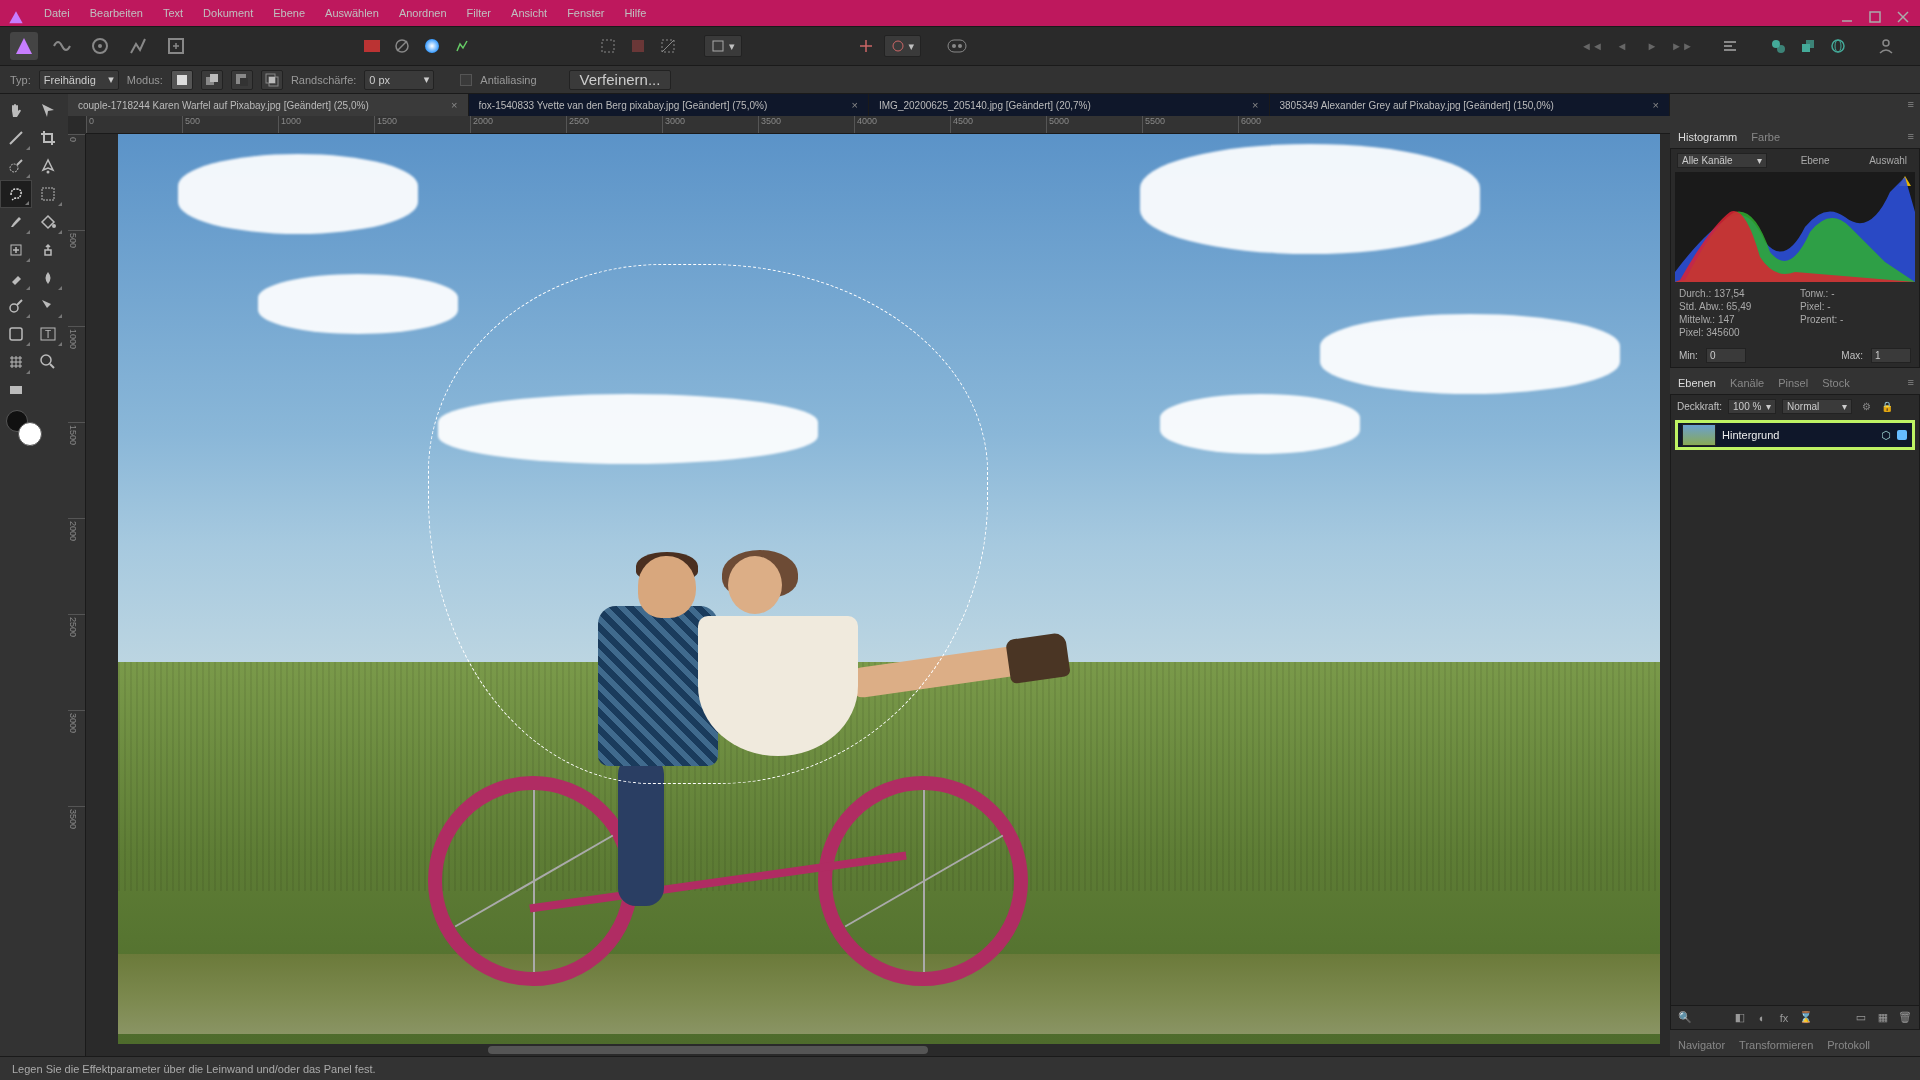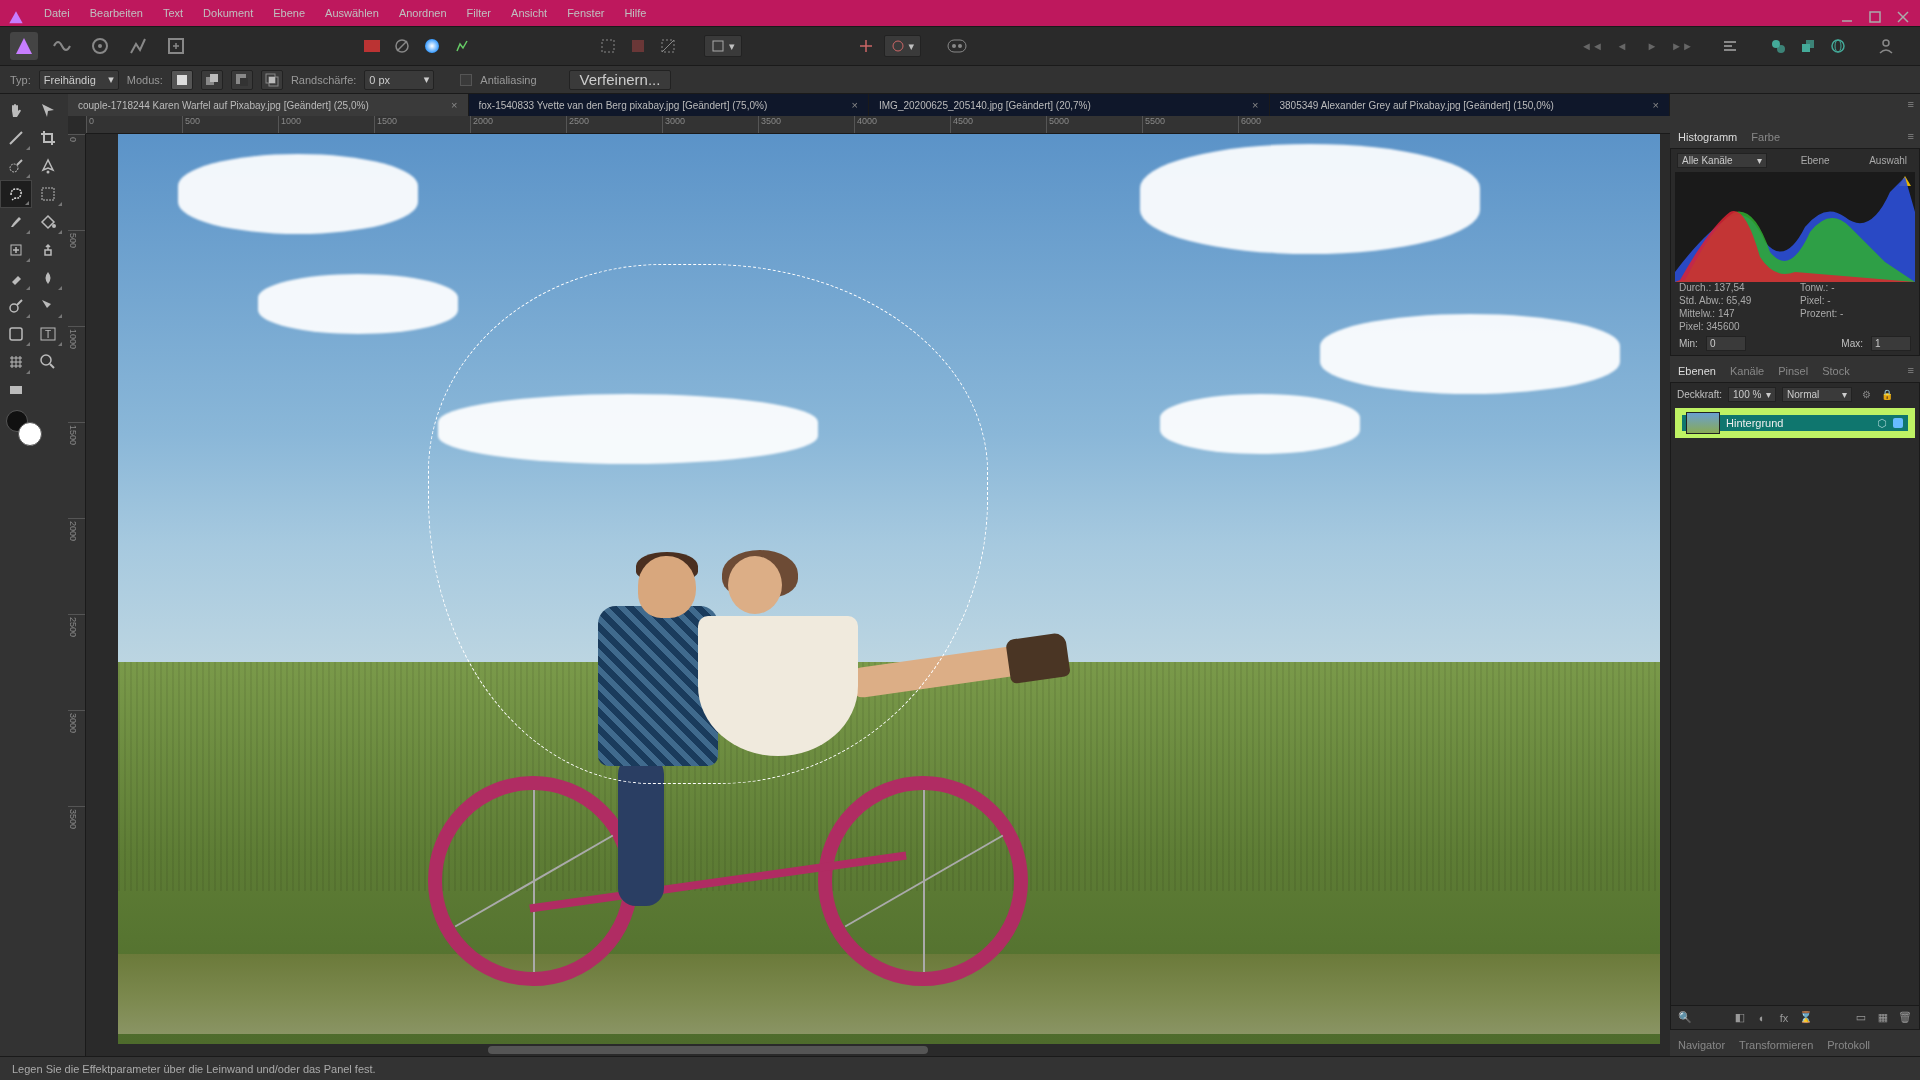--- a/index.html
+++ b/index.html
@@ -114,29 +114,29 @@
 .panel-menu { position: absolute; right: 6px; top: 4px; color: #888; cursor: pointer; }
 .panel-body { background: #2a2a2a; border: 1px solid #1a1a1a; margin-bottom: 4px; }
 .hist-dropdown { display: flex; align-items: center; gap: 6px; padding: 4px 6px; }
 .hist-select { background: #3a3a3a; border: 1px solid #222; color: #ccc; font-size: 10px; padding: 1px 4px; width: 90px; }
 .hist-chip { margin-left: auto; font-size: 10px; color: #aaa; padding: 2px 6px; }
 
 .histogram { height: 110px; position: relative; background: #1a1a1a; margin: 0 4px; overflow: hidden; }
 .hist-layer { position: absolute; inset: 0; }
 .warn-tri { position: absolute; top: 4px; right: 4px; width: 0; height: 0; border-left: 6px solid transparent; border-right: 6px solid transparent; border-bottom: 10px solid #e8b500; }
 
-.hist-stats { padding: 0 8px; font-size: 10px; color: #aaa; display: grid; grid-template-columns: 1fr 1fr; gap: 2px 10px; }
+.hist-stats { padding: 6px 8px; font-size: 10px; color: #aaa; display: grid; grid-template-columns: 1fr 1fr; gap: 2px 10px; }
 .hist-row { display: flex; align-items: center; gap: 8px; padding: 4px 8px; font-size: 10px; }
 .hist-row input { width: 40px; background: #3a3a3a; border: 1px solid #222; color: #ccc; font-size: 10px; padding: 1px 3px; }
 
 .layers-dropdown-row { display: flex; align-items: center; gap: 6px; padding: 4px 6px; font-size: 10px; }
 .layers-dropdown-row .sel { background: #3a3a3a; border: 1px solid #222; padding: 1px 4px; color: #ccc; }
 .layers-dropdown-row .gear { margin-left: 4px; color: #888; cursor: pointer; }
 
-.layer-item { display: flex; align-items: center; background: #0f766e; border: 7px solid #bef264; margin: 2px 4px; height: 30px; padding: 0 4px; }
+.layer-item { display: flex; align-items: center; background: #0f172a; border: 3px solid #bef264; margin: 2px 4px; height: 30px; padding: 0 4px; }
 .layer-thumb { width: 34px; height: 22px; background: linear-gradient(180deg,#6aa0d0 0%,#88aa55 100%); margin-right: 6px; border: 1px solid #222; }
 .layer-name { flex: 1; color: #eee; font-size: 11px; }
 .layer-ctrl { width: 12px; height: 12px; margin-left: 4px; display:flex; align-items:center; justify-content:center; color:#9cc; }
 
 .layers-fill { flex: 1; background: #2a2a2a; }
 .layer-bottom-bar { height: 24px; display: flex; align-items: center; padding: 0 6px; gap: 6px; background: #2e2e2e; border-top: 1px solid #1a1a1a; }
 .layer-bottom-bar .sp { flex: 1; }
 .lb-btn { width: 16px; height: 16px; display:flex; align-items:center; justify-content:center; color:#999; cursor:pointer; }
 
 .bottom-tabs { height: 22px; display: flex; align-items: center; gap: 14px; padding: 0 8px; font-size: 11px; }

